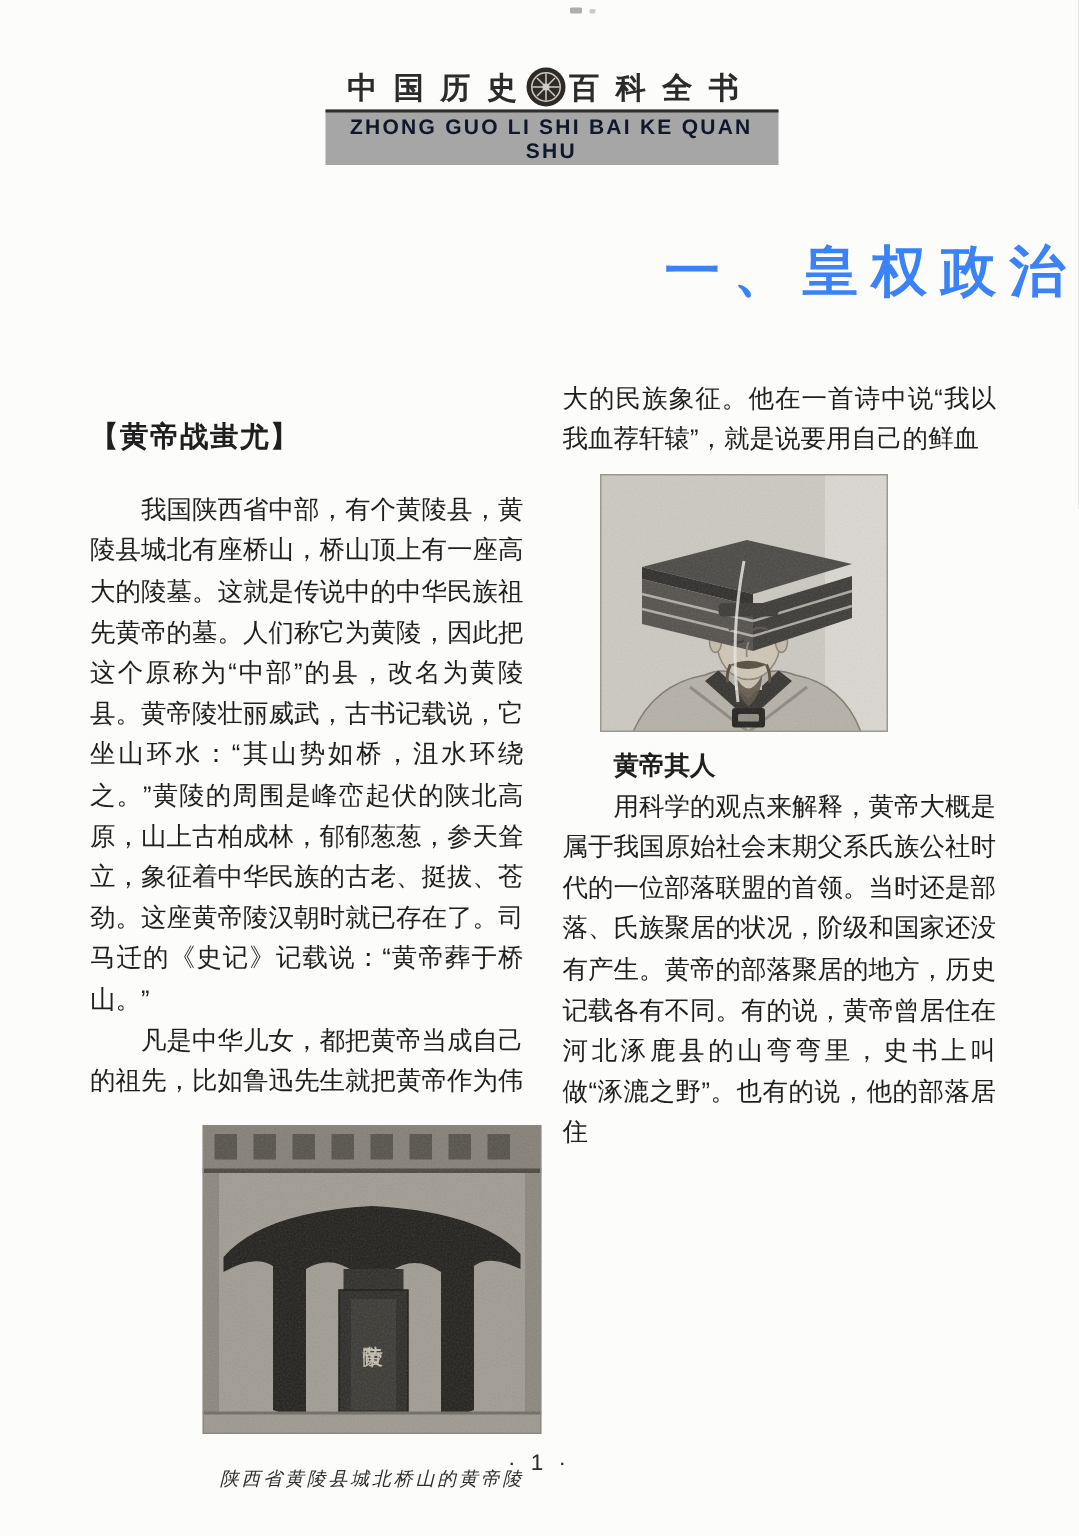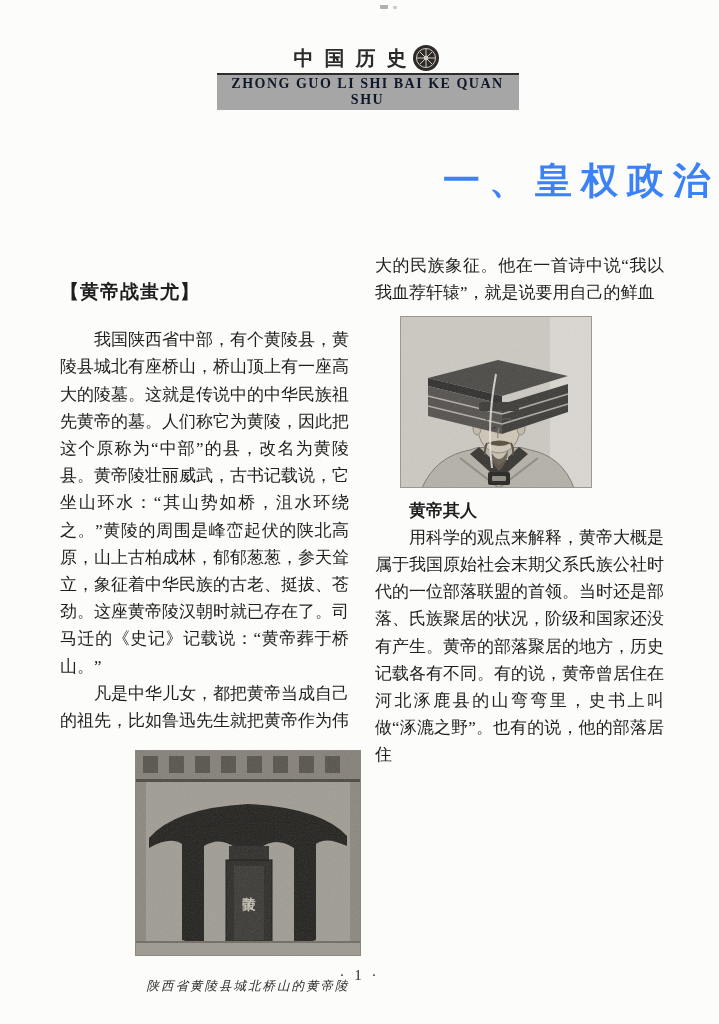--- a/index.html
+++ b/index.html
@@ -1,19 +1,19 @@
 <!DOCTYPE html>
 <html><head>
 <meta charset="utf-8">
 <style>
   html,body { margin:0; padding:0; background:#d9d9d6; }
   .page {
     position:relative; width:719px; height:1024px; margin:0 auto;
     background:#fcfcfa; overflow:hidden;
-    font-family:Liberation Serif, serif; color:#1f1f1f;
+    font-family:Liberation Sans, sans-serif; color:#1f1f1f;
   }
   
   .masthead { position:absolute; top:44px; left:0; width:100%; text-align:center; }
   .masthead-zh {
     display:flex; justify-content:center; align-items:center;
     font-size:20px; font-weight:bold; letter-spacing:11px; color:#2b2b2b;
     transform:translateX(8px);
   }
   .seal { width:28px; height:28px; margin:0 2px 0 -6px; flex:0 0 auto; }
   .pinyin-bar {
@@ -67,20 +67,21 @@
     <div class="masthead-zh">
       <span>中国历史</span>
       <svg class="seal" viewBox="0 0 28 28">
         <circle cx="14" cy="14" r="13" fill="#2e2a27"></circle>
         <circle cx="14" cy="14" r="9.5" fill="none" stroke="#cfccc4" stroke-width="1"></circle>
         <g stroke="#cfccc4" stroke-width="1" fill="none">
           <path d="M14,5 L14,23 M5,14 L23,14 M8,8 L20,20 M20,8 L8,20"></path>
         </g>
         <circle cx="14" cy="14" r="2.4" fill="#cfccc4"></circle>
       </svg>
+      <span>百科全书</span>
     </div>
     <div class="pinyin-bar">ZHONG GUO LI SHI BAI KE QUAN SHU</div>
   </div>
 
   <div class="page-title">一、皇权政治</div>
 
   <div class="columns">
 
     <div class="col">
       <div class="section-title">【黄帝战蚩尤】</div>

